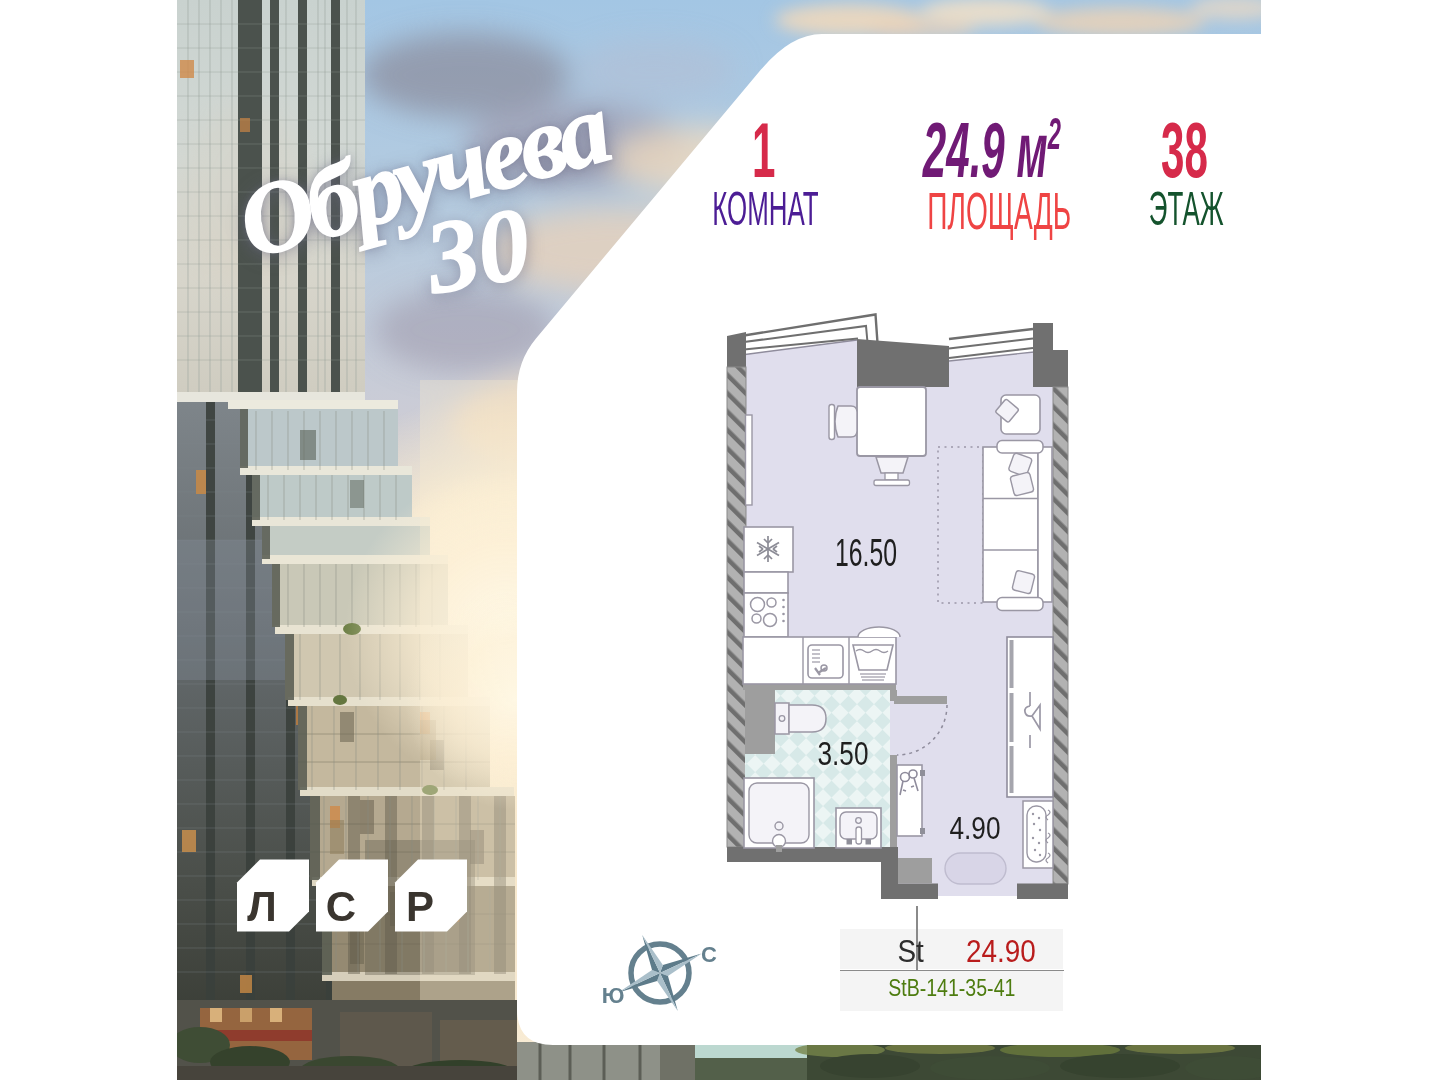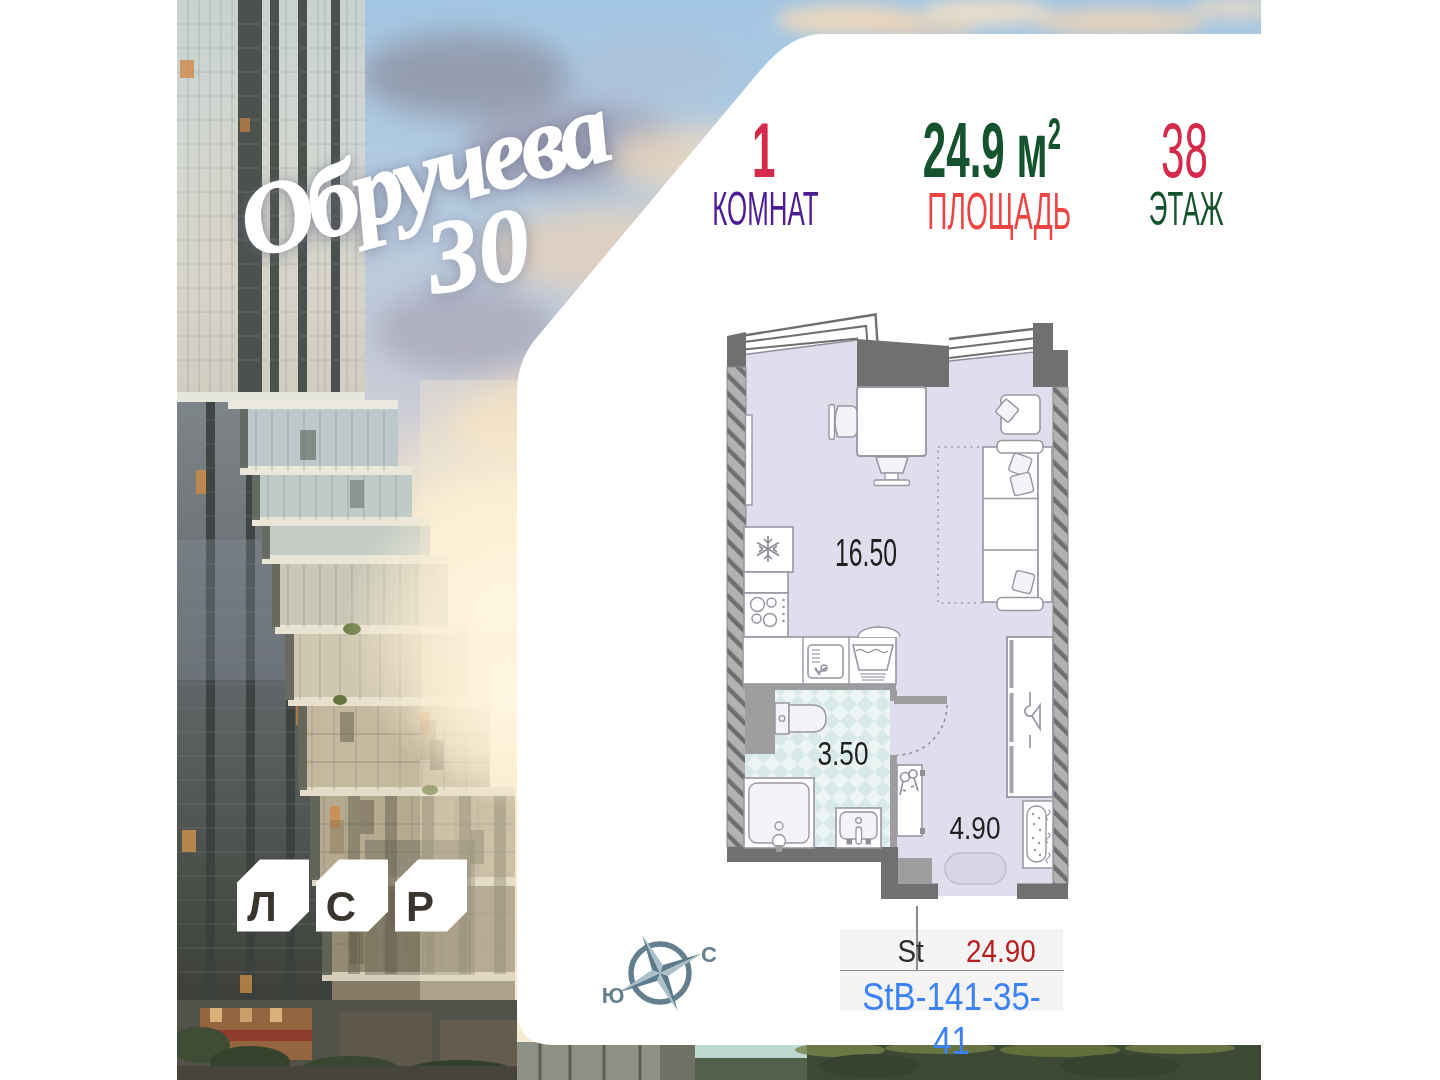--- a/index.html
+++ b/index.html
@@ -360,28 +360,28 @@
            Q517,361 536,338.4 L761,69.6 Q791,34 822,34 Z" fill="#ffffff"></path>
 </svg>
 
 <div class="abs" style="left:664px;top:111px;width:200px;text-align:center;font-weight:bold;font-size:78px;color:#d62a4a;line-height:1;">
   <span style="display:inline-block;transform:scaleX(0.54);transform-origin:center;">1</span>
 </div>
 <div class="abs" style="left:665px;top:185px;width:200px;text-align:center;font-size:48px;color:#4c1d95;line-height:1;">
   <span style="display:inline-block;transform:scaleX(0.54);transform-origin:center;">КОМНАТ</span>
 </div>
 
-<div class="abs" style="left:864px;top:111px;width:220px;text-align:left;font-weight:bold;font-size:78px;color:#14532d;line-height:1;white-space:nowrap;">
+<div class="abs" style="left:864px;top:111px;width:220px;text-align:left;font-weight:bold;font-size:78px;color:#701a75;line-height:1;white-space:nowrap;font-style:italic;">
   <span style="display:inline-block;transform:scaleX(0.54);transform-origin:center;">24.9 м<span style="font-size:44px;position:relative;top:-28px;">2</span></span>
 </div>
 <div class="abs" style="left:866px;top:185px;width:220px;text-align:left;font-size:52px;color:#ef4444;line-height:1;">
   <span style="display:inline-block;transform:scaleX(0.54);transform-origin:center;">ПЛОЩАДЬ</span>
 </div>
 
-<div class="abs" style="left:1084px;top:111px;width:200px;text-align:center;font-weight:normal;font-size:78px;color:#d62a4a;line-height:1;">
+<div class="abs" style="left:1084px;top:111px;width:200px;text-align:center;font-weight:bold;font-size:78px;color:#d62a4a;line-height:1;">
   <span style="display:inline-block;transform:scaleX(0.54);transform-origin:center;">38</span>
 </div>
 <div class="abs" style="left:1086px;top:185px;width:200px;text-align:center;font-size:48px;color:#14532d;line-height:1;">
   <span style="display:inline-block;transform:scaleX(0.54);transform-origin:center;">ЭТАЖ</span>
 </div>
 
 <svg class="abs" style="left:700px;top:300px" width="400" height="660" viewBox="700 300 400 660">
   <defs>
     <pattern id="hatch" width="13" height="13" patternUnits="userSpaceOnUse" patternTransform="rotate(-45)">
       <rect width="13" height="13" fill="#b2b2b2"></rect>
@@ -629,13 +629,13 @@
 <div class="abs" style="left:840px;top:971px;width:223px;height:40px;background:#f4f4f4;"></div>
 
 <div class="abs" style="left:840px;top:969.5px;width:224px;height:1.5px;background:#8a8a8a;"></div>
 
 <div class="abs" style="left:916px;top:906px;width:2px;height:64px;background:#8a8a8a;"></div>
 
 <div class="abs" style="left:848px;top:934px;width:77px;text-align:right;font-size:31px;color:#2d2d2d;"><span style="display:inline-block;transform:scaleX(0.9);transform-origin:center;">St</span></div>
 
 <div class="abs" style="left:917px;top:934px;width:123px;text-align:right;font-size:31px;color:#b91c1c;"><span style="display:inline-block;transform:scaleX(0.9);transform-origin:center;">24.90</span></div>
 
-<div class="abs" style="left:840px;top:975px;width:223px;text-align:center;font-size:39px;color:#3b82f6;"><span style="display:inline-block;transform:scaleX(0.85);transform-origin:center;">StB-141-35-41</span></div>
+<div class="abs" style="left:840px;top:975px;width:223px;text-align:center;font-size:23px;color:#4d7c0f;"><span style="display:inline-block;transform:scaleX(0.85);transform-origin:center;">StB-141-35-41</span></div>
 
 </body></html>

